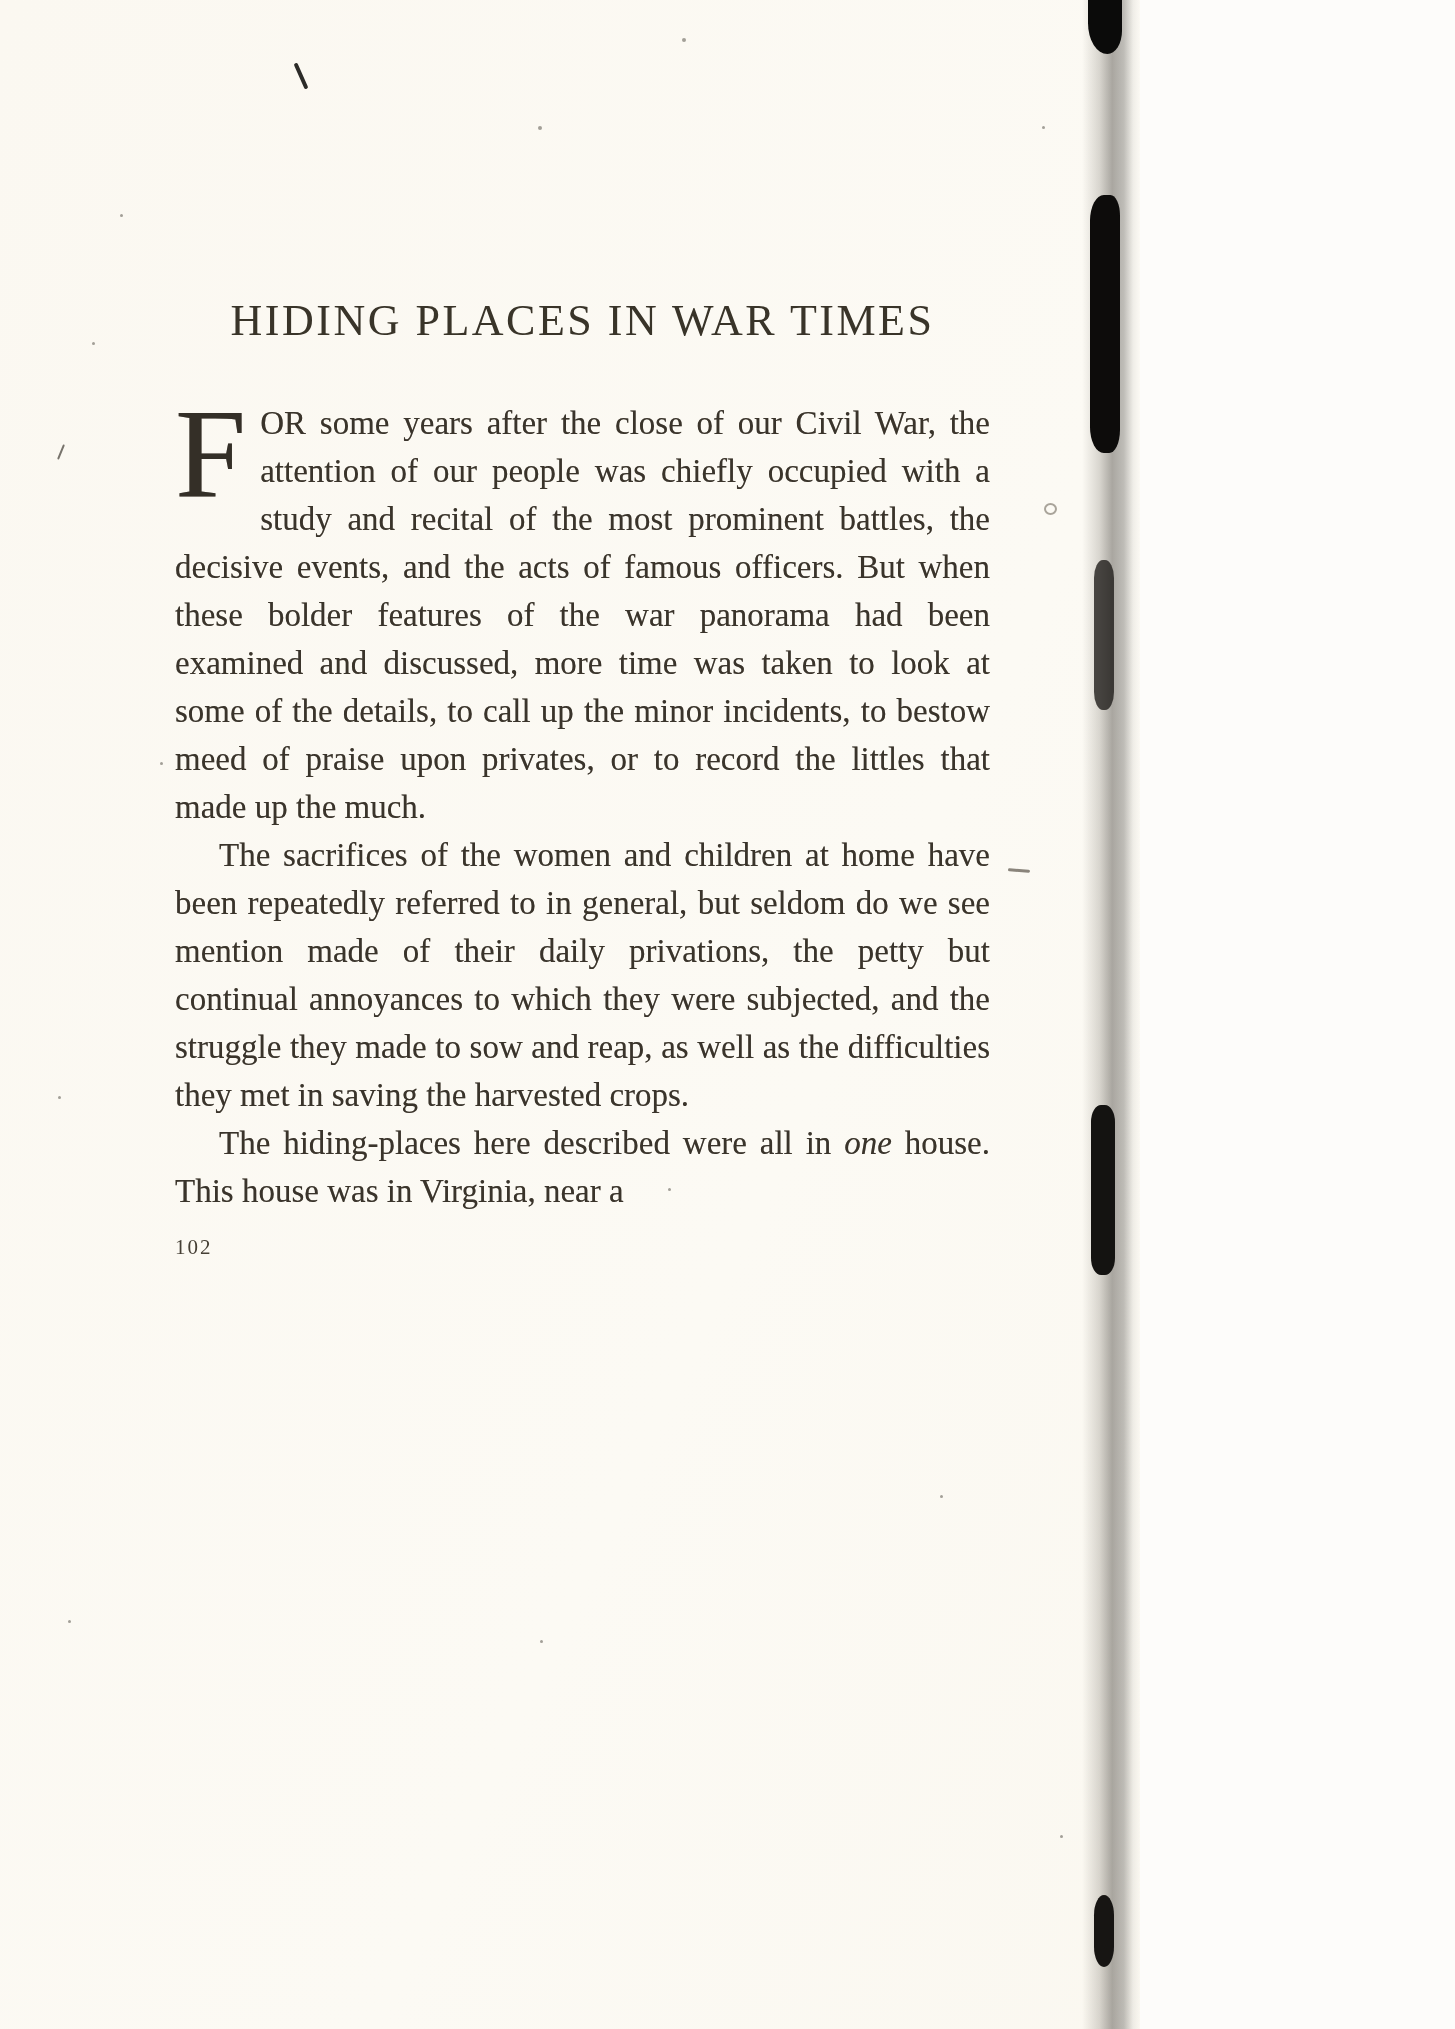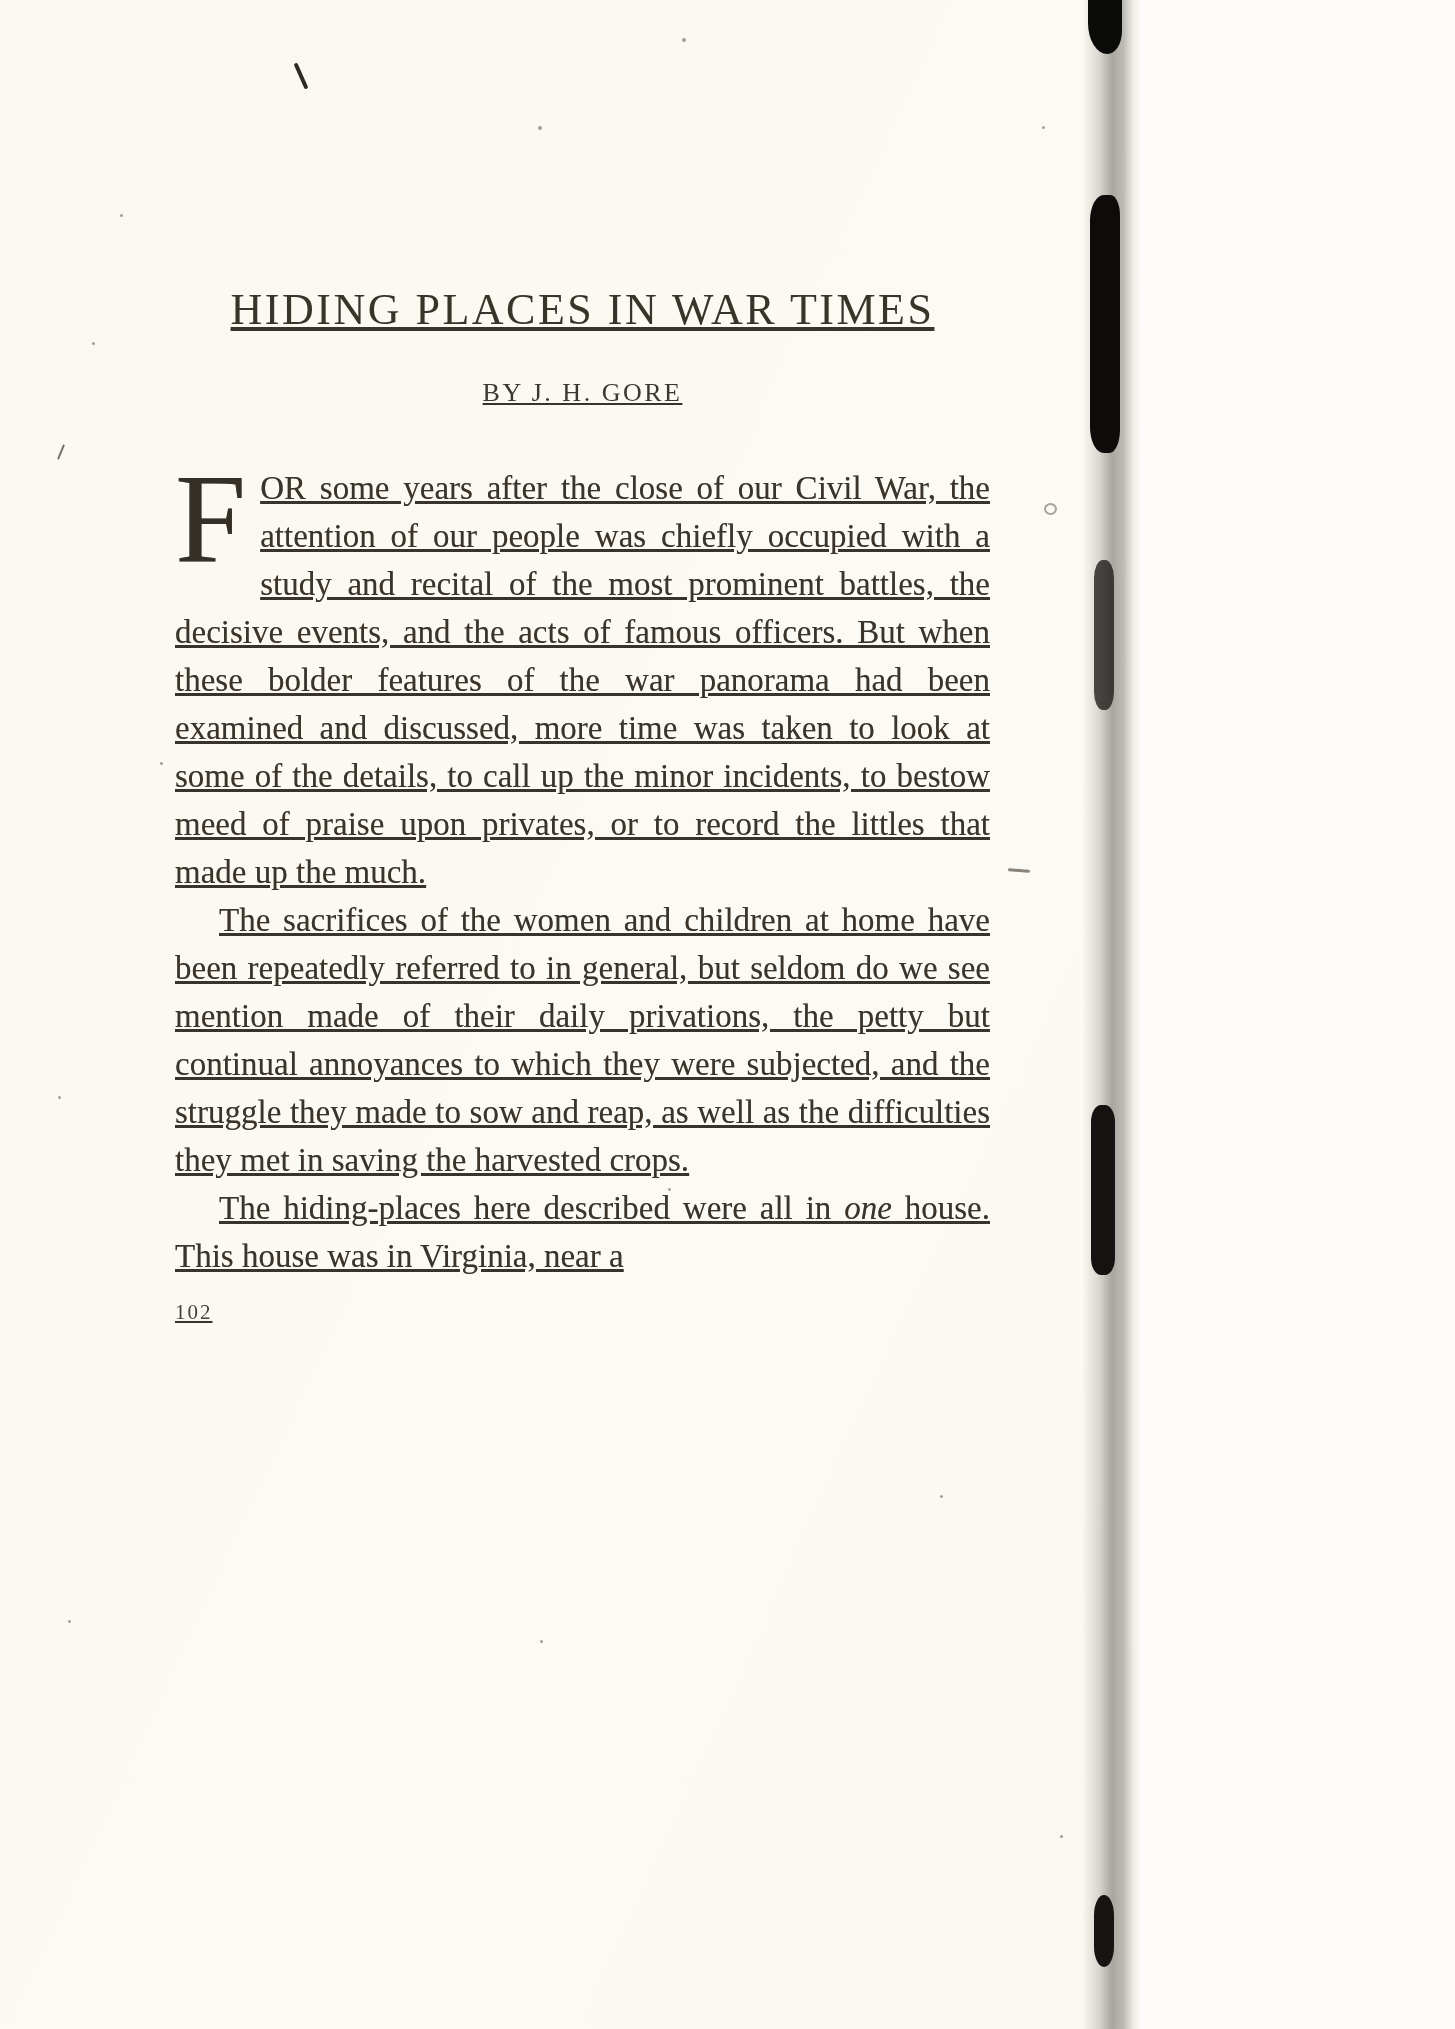--- a/index.html
+++ b/index.html
@@ -10,23 +10,22 @@
     background: linear-gradient(115deg, #fbf8f1 0%, #fcfaf4 55%, #faf7ef 100%);
     overflow: hidden;
     font-family: "Liberation Serif", "DejaVu Serif", serif;
     color: #38332c;
   }
 
   
   .text-block {
     position: absolute;
     left: 175px;
-    top: 0;
+    top: 11px;
     width: 815px;
-    text-decoration: underline;
   }
 
   h1.title {
     margin: 288px 0 0 0;
     font-size: 44px;
     font-weight: normal;
     letter-spacing: 2.5px;
     text-align: center;
     color: #393429;
     line-height: 1;
@@ -162,21 +161,20 @@
     <div class="band-blob blob-main"></div>
     <div class="band-blob blob-upper2"></div>
     <div class="band-blob blob-mid"></div>
     <div class="band-blob blob-low"></div>
   </div>
 
   <div class="text-block">
 
     <h1 class="title">HIDING PLACES IN WAR TIMES</h1>
 
-    <div class="byline">BY J. H. GORE</div>
 
     <div class="body-copy">
 
       <p class="para"><span class="dropcap">F</span><span>OR some years after the close of our Civil War, the attention of our people was chiefly occupied with a study and recital of the most prominent battles, the decisive events, and the acts of famous officers.  But when these bolder features of the war panorama had been examined and discussed, more time was taken to look at some of the details, to call up the minor incidents, to bestow meed of praise upon privates, or to record the littles that made up the much.</span></p>
 
       <p class="para indent">The sacrifices of the women and children at home have been repeatedly referred to in general, but seldom do we see mention made of their daily privations, the petty but continual annoyances to which they were subjected, and the struggle they made to sow and reap, as well as the difficulties they met in saving the harvested crops.</p>
 
       <p class="para indent"><span>The hiding-places here described were all in </span><em class="italic-word">one</em><span> house.  This house was in Virginia, near a</span></p>
 
     </div>

